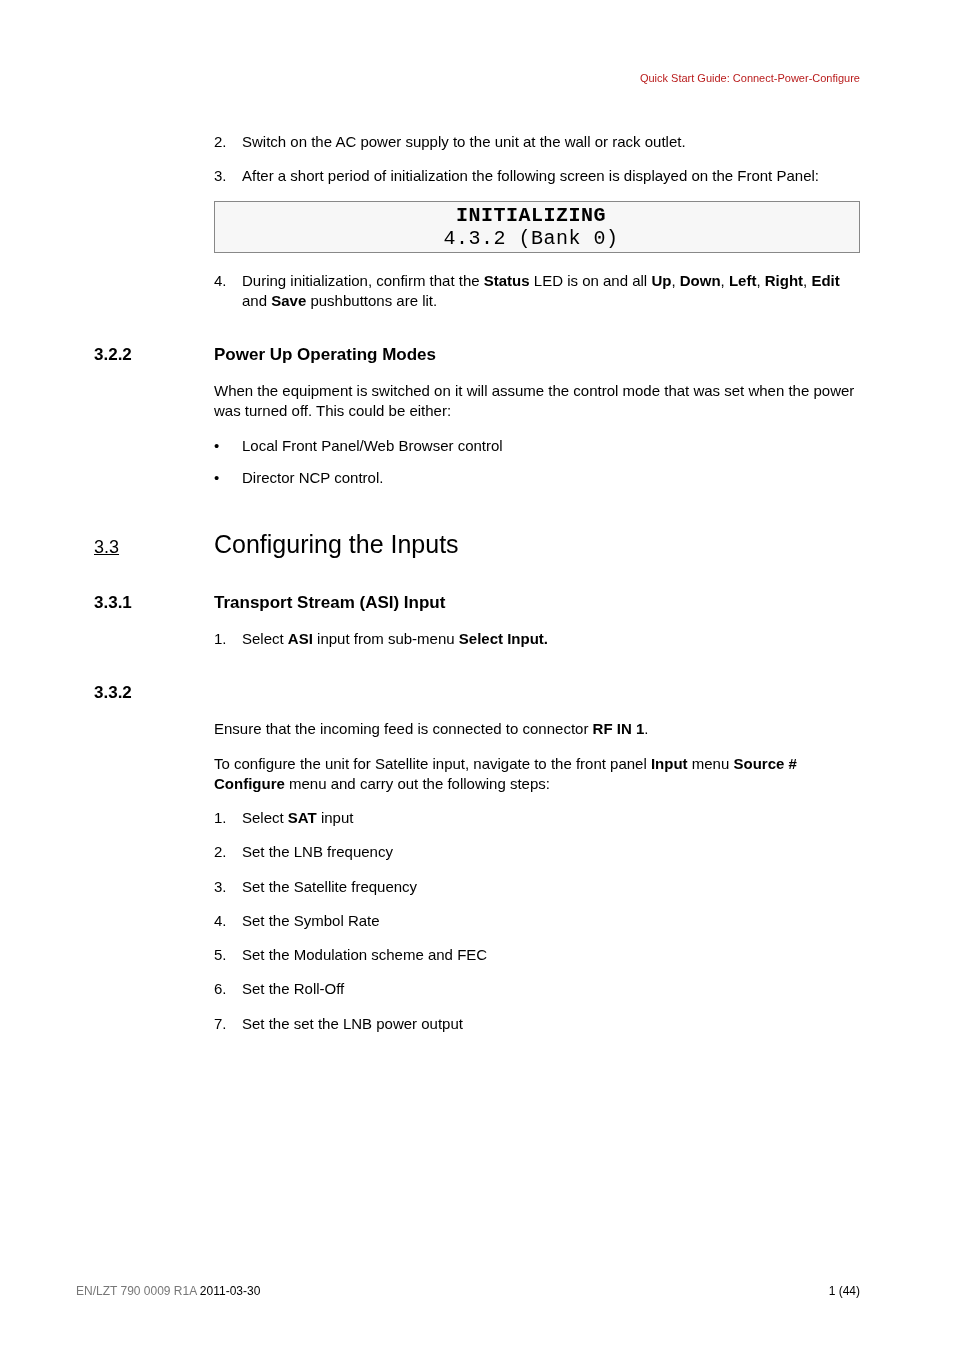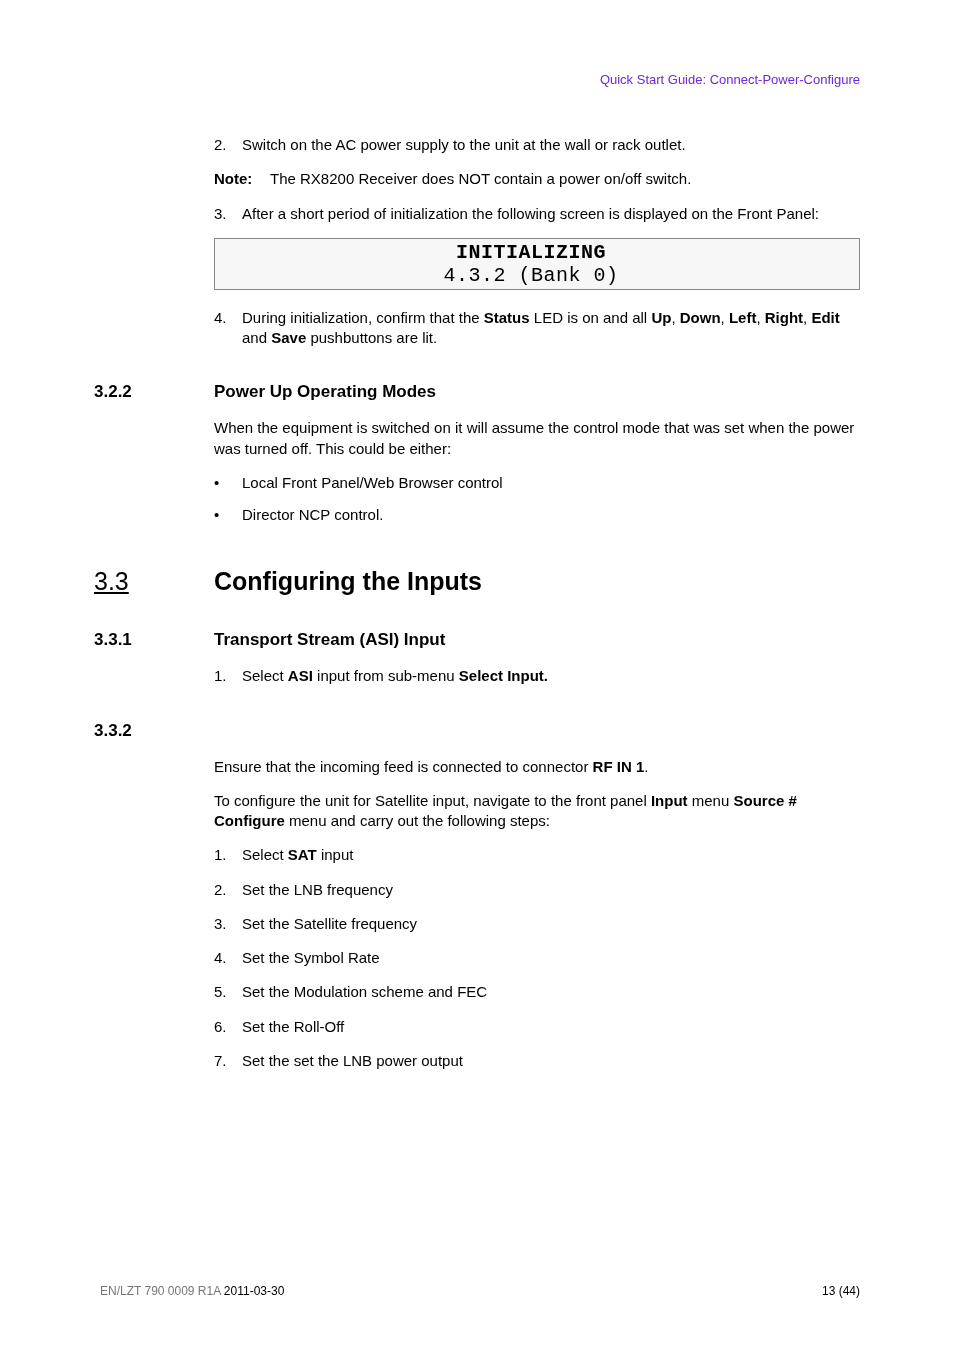--- a/index.html
+++ b/index.html
@@ -12,22 +12,22 @@
     color: #000;
   }
   .page {
     box-sizing: border-box;
     width: 954px;
     height: 1350px;
     padding: 72px 94px 60px 94px;
     position: relative;
   }
   .header-line {
-    font-size: 13px;
-    color: #6d28d9;
+    font-size: 11px;
+    color: #b91c1c;
     text-align: right;
     margin-bottom: 48px;
   }
   .body-indent {
     margin-left: 120px;
   }
   .numlist {
     display: flex;
     margin-bottom: 14px;
     font-size: 15px;
@@ -83,43 +83,43 @@
     font-weight: bold;
   }
   .h1-row {
     display: flex;
     align-items: baseline;
     margin-top: 42px;
     margin-bottom: 20px;
   }
   .h1-row .sec-num {
     flex: 0 0 120px;
+    font-size: 18px;
+    font-weight: normal;
+    text-decoration: underline;
+  }
+  .h1-row .sec-title {
     font-size: 25px;
     font-weight: normal;
-    text-decoration: underline;
-  }
-  .h1-row .sec-title {
-    font-size: 25px;
-    font-weight: bold;
   }
   .bullet-row {
     display: flex;
     font-size: 15px;
     margin-bottom: 12px;
     line-height: 1.35;
   }
   .bullet-row .dot {
     flex: 0 0 28px;
     text-align: left;
     font-size: 15px;
   }
   .footer {
     position: absolute;
     bottom: 52px;
-    left: 100px;
+    left: 76px;
     right: 94px;
     display: flex;
     justify-content: space-between;
     font-size: 12px;
     color: #000;
   }
   .footer .left { color: #777; }
   .footer .left .dark { color: #000; }
   .footer .right { }
 </style>
@@ -130,24 +130,20 @@
 
   <div class="header-line">Quick Start Guide: Connect-Power-Configure</div>
 
   <div class="body-indent">
 
     <div class="numlist">
       <div class="num">2.</div>
       <div class="txt">Switch on the AC power supply to the unit at the wall or rack outlet.</div>
     </div>
 
-    <div class="note-row">
-      <div class="note-label">Note:</div>
-      <div>The RX8200 Receiver does NOT contain a power on/off switch.</div>
-    </div>
 
     <div class="numlist">
       <div class="num">3.</div>
       <div class="txt">After a short period of initialization the following screen is displayed on the Front Panel:</div>
     </div>
 
     <div class="lcd">
       <div class="l1">INITIALIZING</div>
       <div class="l2">4.3.2 (Bank 0)</div>
     </div>
@@ -234,16 +230,16 @@
     <div class="numlist">
       <div class="num">7.</div>
       <div class="txt">Set the set the LNB power output</div>
     </div>
   </div>
 
   <div class="footer">
     <div class="left">
       <span>EN/LZT 790 0009 R1A </span><span class="dark">2011-03-30</span>
     </div>
-    <div class="right">13 (44)</div>
+    <div class="right">1 (44)</div>
   </div>
 
 </div>
 
 </body></html>

